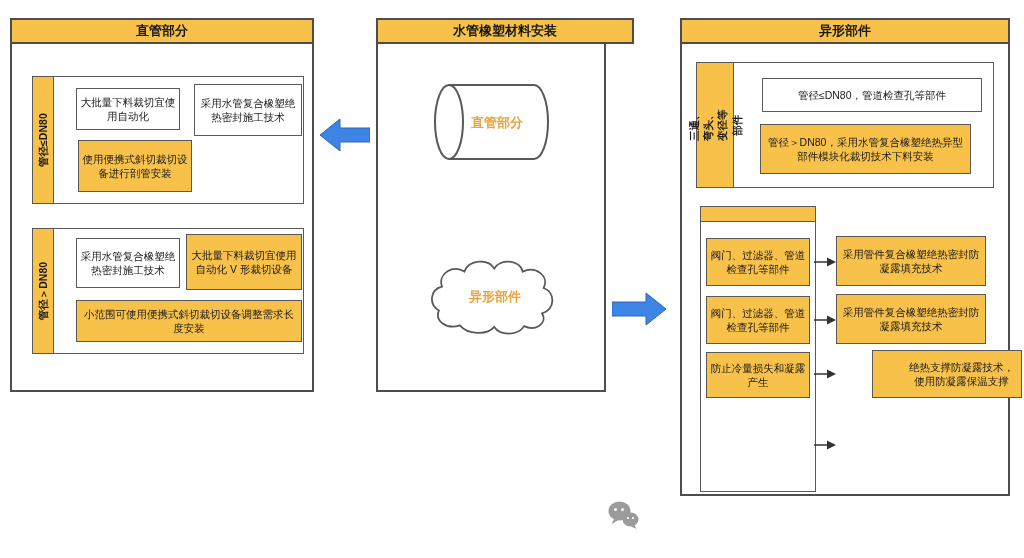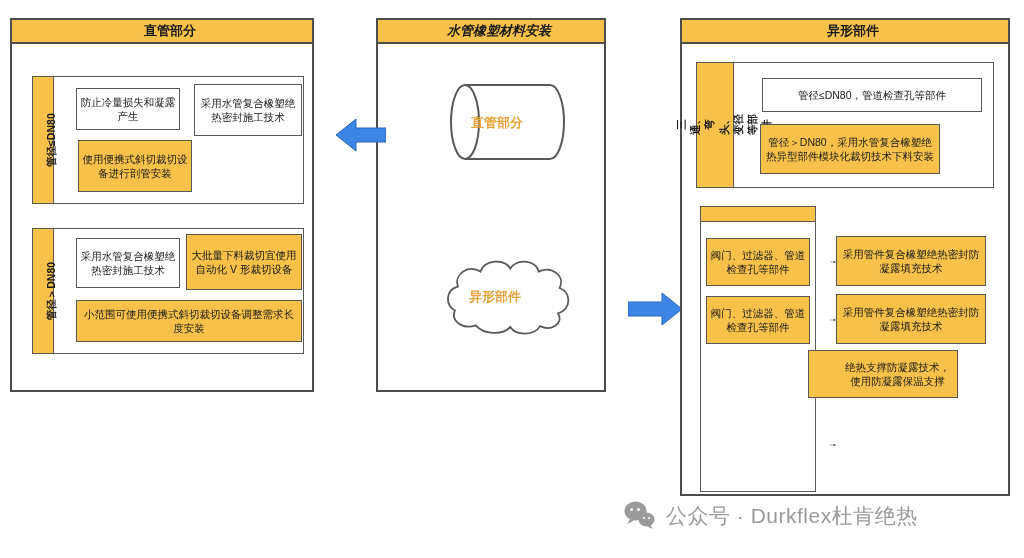--- a/index.html
+++ b/index.html
@@ -1,21 +1,21 @@
 <!DOCTYPE html>
 <html><head>
 <meta charset="utf-8">
 <style>
   html,body { margin:0; padding:0; background:#ffffff; }
   #canvas {
     position:relative; width:1024px; height:558px; background:#ffffff;
     font-family:"Liberation Sans","DejaVu Sans",sans-serif; color:#1a1a1a;
     overflow:hidden;
   }
-  .abs { position:absolute; box-sizing:border-box;padding-left:16px; }
+  .abs { position:absolute; box-sizing:border-box; }
   .panel { border:2px solid #4D4D4D; background:#ffffff; }
   .panel-header {
     background:#F8C14A; border:2px solid #4D4D4D;
     display:flex; align-items:center; justify-content:center;
     font-size:13px; font-weight:bold;
   }
   .group { border:1.5px solid #595959; background:#ffffff; }
   .vstrip {
     background:#F8C14A; border:1.5px solid #595959;
     display:flex; align-items:center; justify-content:center; overflow:visible;
@@ -44,34 +44,34 @@
 
 <div id="canvas">
 
   <div class="abs panel" style="left:10px; top:18px; width:304px; height:374px;"></div>
   <div class="abs panel-header" style="left:10px; top:18px; width:304px; height:26px;">直管部分</div>
 
   <div class="abs group" style="left:32px; top:76px; width:272px; height:128px;"></div>
   <div class="abs vstrip" style="left:32px; top:76px; width:22px; height:128px;">
     <span>管径≤DN80</span>
   </div>
-  <div class="abs box" style="left:76px; top:88px; width:104px; height:42px;">防止冷量损失和凝露产生</div>
+  <div class="abs box" style="left:76px; top:88px; width:104px; height:42px;">大批量下料裁切宜使用自动化</div>
   <div class="abs box" style="left:194px; top:84px; width:108px; height:52px;">采用水管复合橡塑绝热密封施工技术</div>
   <div class="abs box yellow" style="left:78px; top:140px; width:114px; height:52px;">使用便携式斜切裁切设备进行剖管安装</div>
 
   <div class="abs group" style="left:32px; top:228px; width:272px; height:126px;"></div>
   <div class="abs vstrip" style="left:32px; top:228px; width:22px; height:126px;">
     <span>管径＞DN80</span>
   </div>
   <div class="abs box" style="left:76px; top:238px; width:104px; height:50px;">采用水管复合橡塑绝热密封施工技术</div>
   <div class="abs box yellow" style="left:76px; top:300px; width:226px; height:42px;">小范围可使用便携式斜切裁切设备调整需求长度安装</div>
   <div class="abs box yellow" style="left:186px; top:234px; width:116px; height:56px;">大批量下料裁切宜使用自动化 V 形裁切设备</div>
 
   <div class="abs panel" style="left:376px; top:18px; width:230px; height:374px;"></div>
-  <div class="abs panel-header" style="left:376px; top:18px; width:230px; height:26px;font-style:italic;">水管橡塑材料安装</div>
+  <div class="abs panel-header" style="left:376px; top:18px; width:258px; height:26px;">水管橡塑材料安装</div>
 
   <div class="abs" style="left:430px; top:82px; width:124px; height:80px;">
     <svg width="124" height="80" viewBox="0 0 124 80">
       <path d="M19 3 H104 A14 37 0 0 1 104 77 H19" fill="#ffffff" stroke="#595959" stroke-width="2"></path>
       <ellipse cx="19" cy="40" rx="14" ry="37" fill="#ffffff" stroke="#595959" stroke-width="2"></ellipse>
     </svg>
     <div class="shape-label" style="top:32px; left:10px;">直管部分</div>
   </div>
 
   <div class="abs" style="left:424px; top:244px; width:142px; height:106px;">
@@ -96,21 +96,21 @@
   </div>
 
   <div class="abs panel" style="left:680px; top:18px; width:330px; height:478px;"></div>
   <div class="abs panel-header" style="left:680px; top:18px; width:330px; height:26px;">异形部件</div>
 
   <div class="abs group" style="left:696px; top:62px; width:298px; height:126px;"></div>
   <div class="abs vstrip wrap" style="left:696px; top:62px; width:38px; height:126px;">
     <span>三通、弯头、变径等部件</span>
   </div>
   <div class="abs box" style="left:762px; top:78px; width:220px; height:34px;">管径≤DN80，管道检查孔等部件</div>
-  <div class="abs box yellow" style="left:760px; top:124px; width:180px; height:50px;">管径＞DN80，采用水管复合橡塑绝热异型部件模块化裁切技术下料安装</div>
+  <div class="abs box yellow" style="left:760px; top:124px; width:211px; height:50px;">管径＞DN80，采用水管复合橡塑绝热异型部件模块化裁切技术下料安装</div>
 
   <div class="abs group" style="left:700px; top:206px; width:116px; height:286px;"></div>
   <div class="abs ghead" style="left:700px; top:206px; width:116px; height:16px;"></div>
 
   <div class="abs box yellow" style="left:706px; top:238px; width:104px; height:48px;">阀门、过滤器、管道检查孔等部件</div>
   <div class="abs flow-arrow" style="left:814px; top:256px; width:22px; height:12px;">
     <svg width="22" height="12" viewBox="0 0 22 12">
       <line x1="0" y1="6" x2="13" y2="6" stroke="#333" stroke-width="1.5"></line>
       <polygon points="13,1.5 22,6 13,10.5" fill="#333"></polygon>
     </svg>
@@ -119,42 +119,42 @@
 
   <div class="abs box yellow" style="left:706px; top:296px; width:104px; height:48px;">阀门、过滤器、管道检查孔等部件</div>
   <div class="abs flow-arrow" style="left:814px; top:314px; width:22px; height:12px;">
     <svg width="22" height="12" viewBox="0 0 22 12">
       <line x1="0" y1="6" x2="13" y2="6" stroke="#333" stroke-width="1.5"></line>
       <polygon points="13,1.5 22,6 13,10.5" fill="#333"></polygon>
     </svg>
   </div>
   <div class="abs box yellow" style="left:836px; top:294px; width:150px; height:50px;">采用管件复合橡塑绝热密封防凝露填充技术</div>
 
+  <div class="abs box yellow" style="left:706px; top:352px; width:104px; height:46px;">防止冷量损失和凝露产生</div>
   <div class="abs flow-arrow" style="left:814px; top:368px; width:22px; height:12px;">
     <svg width="22" height="12" viewBox="0 0 22 12">
       <line x1="0" y1="6" x2="13" y2="6" stroke="#333" stroke-width="1.5"></line>
       <polygon points="13,1.5 22,6 13,10.5" fill="#333"></polygon>
     </svg>
   </div>
-  <div class="abs box yellow" style="left:808px; top:350px; width:150px; height:48px;padding-left:32px;">绝热支撑防凝露技术，使用防凝露保温支撑</div>
+  <div class="abs box yellow" style="left:872px; top:350px; width:150px; height:48px;padding-left:32px;">绝热支撑防凝露技术，使用防凝露保温支撑</div>
 
   <div class="abs flow-arrow" style="left:814px; top:439px; width:22px; height:12px;">
     <svg width="22" height="12" viewBox="0 0 22 12">
       <line x1="0" y1="6" x2="13" y2="6" stroke="#333" stroke-width="1.5"></line>
       <polygon points="13,1.5 22,6 13,10.5" fill="#333"></polygon>
     </svg>
   </div>
 
   <div class="abs" style="left:606px; top:498px; width:34px; height:34px;">
     <svg width="34" height="34" viewBox="0 0 34 34">
       <ellipse cx="13.5" cy="13" rx="11" ry="9.5" fill="#9B9B9B"></ellipse>
       <path d="M8 21 L5.5 26 L12 22.5 Z" fill="#9B9B9B"></path>
       <circle cx="9.5" cy="11.5" r="1.5" fill="#ffffff"></circle>
       <circle cx="16.5" cy="11.5" r="1.5" fill="#ffffff"></circle>
       <ellipse cx="24.5" cy="21.5" rx="8" ry="7" fill="#9B9B9B"></ellipse>
       <path d="M28.5 27 L30.5 31 L25 28.5 Z" fill="#9B9B9B"></path>
       <circle cx="22" cy="20" r="1.1" fill="#ffffff"></circle>
       <circle cx="27" cy="20" r="1.1" fill="#ffffff"></circle>
     </svg>
   </div>
-  <div class="abs watermark-text" style="left:650px; top:502px;">公众号 · Durkflex杜肯绝热</div>
 
 </div>
 
 </body></html>

